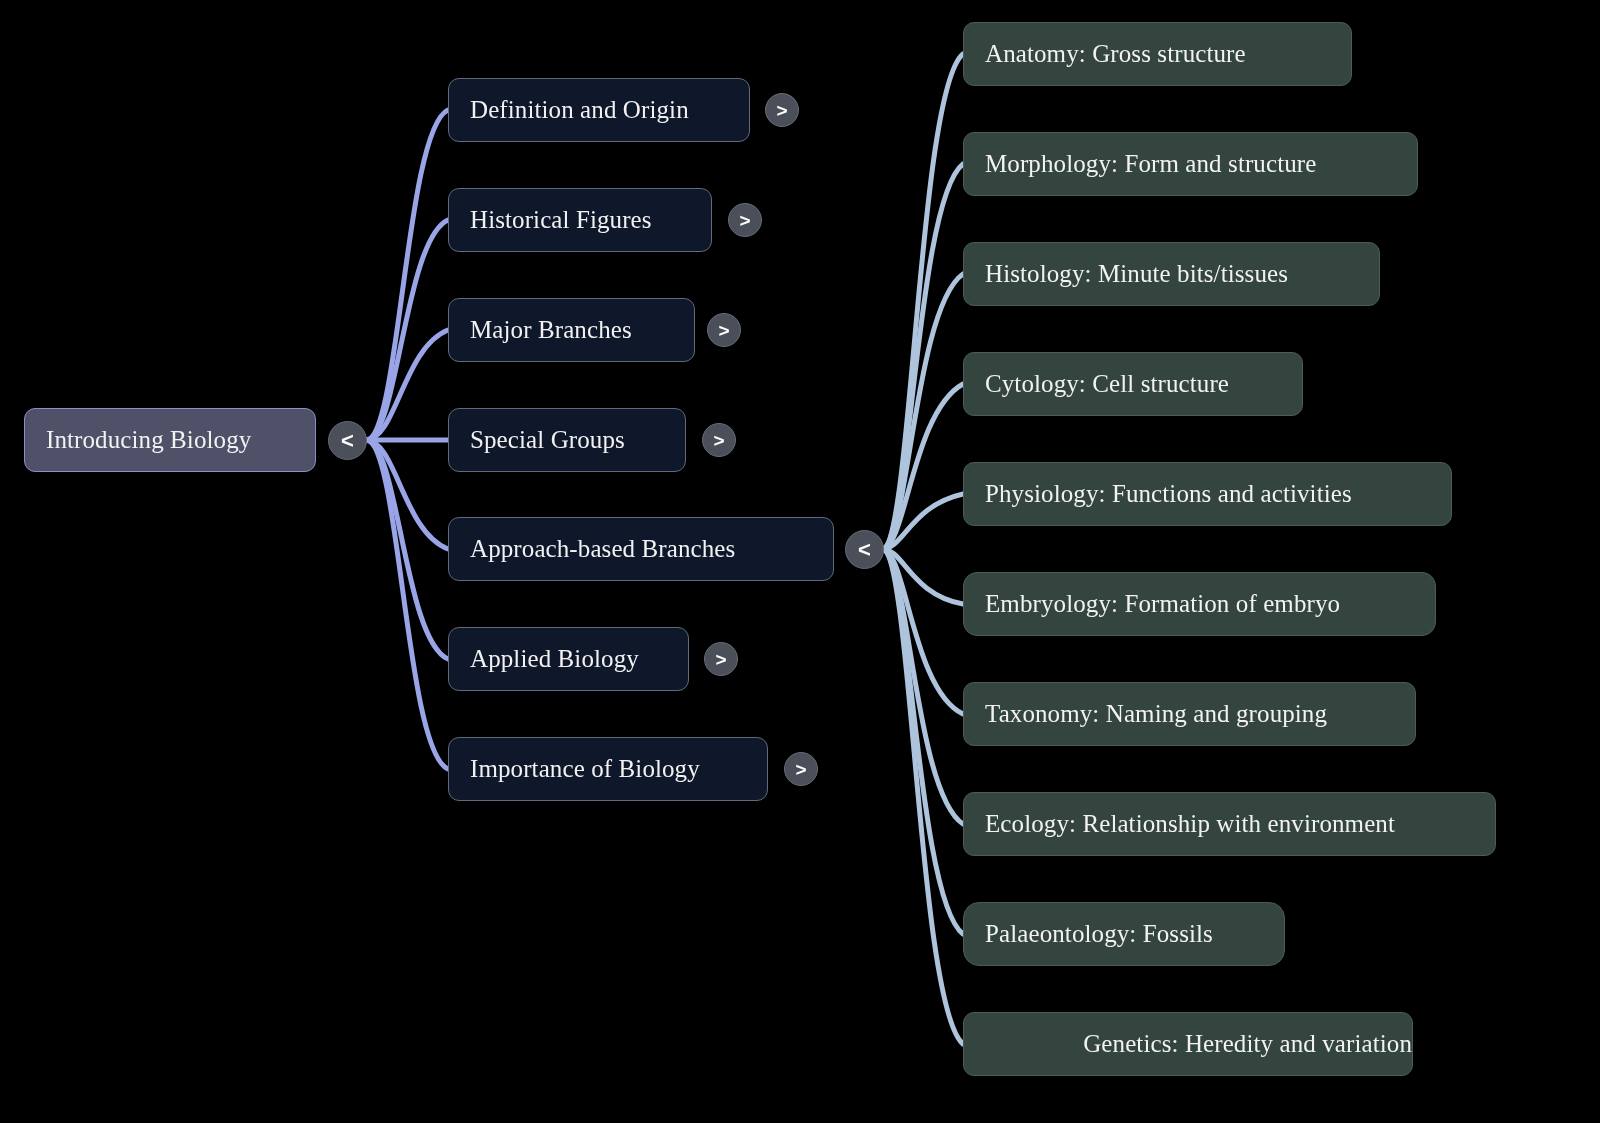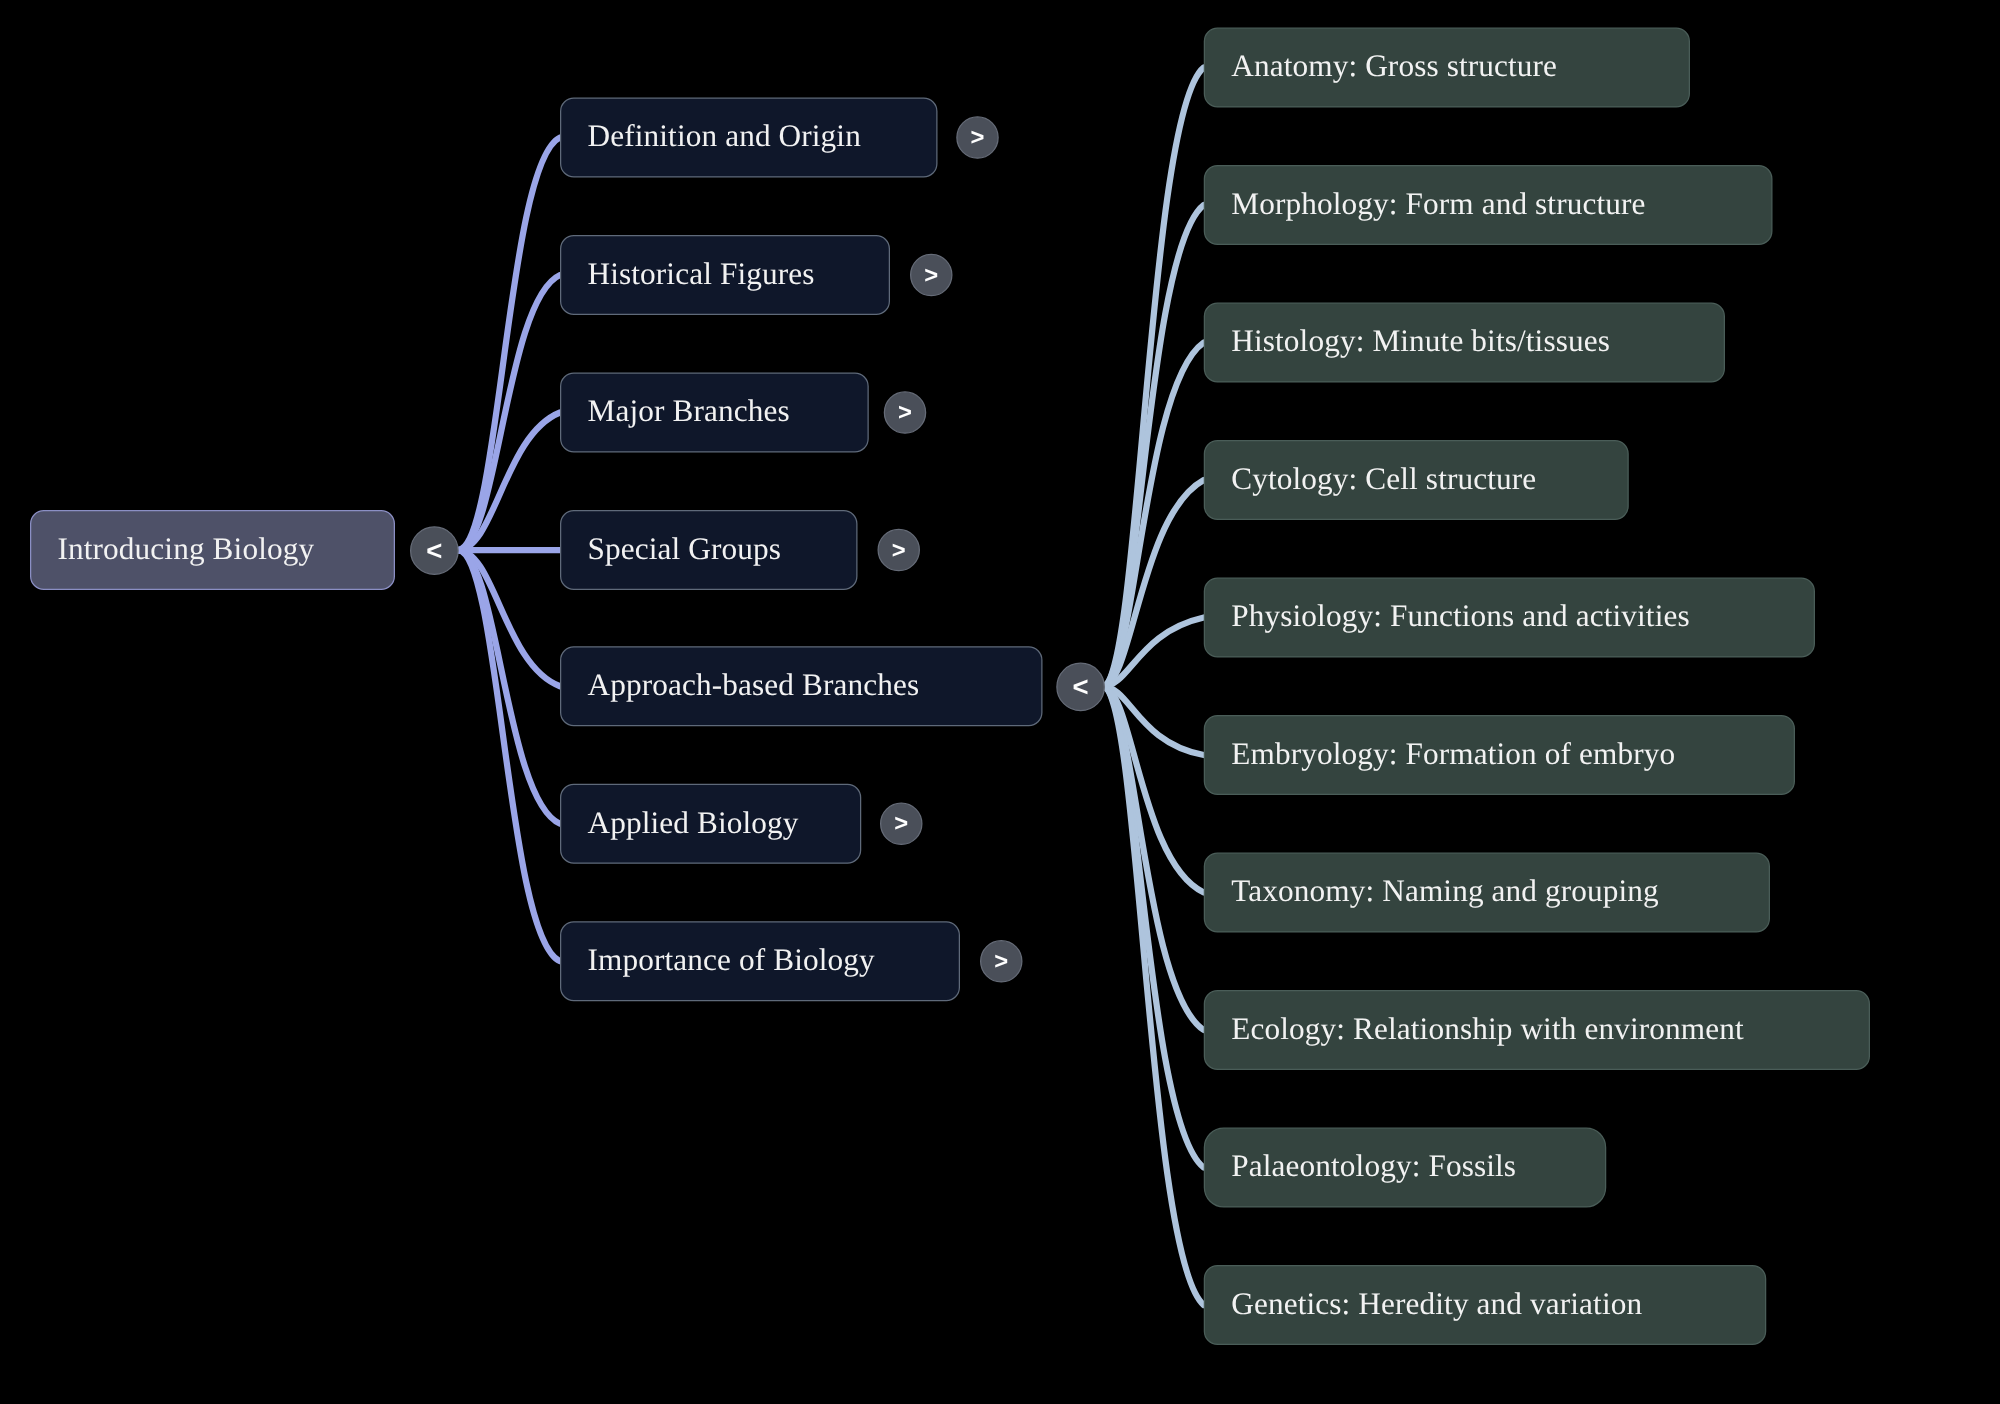--- a/index.html
+++ b/index.html
@@ -177,33 +177,33 @@
   </div>
 
   <div class="node node-l2" style="left:963px; top:352px; width:340px; height:64px;">
     <span class="node-label">Cytology: Cell structure</span>
   </div>
 
   <div class="node node-l2" style="left:963px; top:462px; width:489px; height:64px;">
     <span class="node-label">Physiology: Functions and activities</span>
   </div>
 
-  <div class="node node-l2" style="left:963px; top:572px; width:473px; height:64px;">
+  <div class="node node-l2" style="left:963px; top:572px; width:473px; height:64px;border-radius:14px;">
     <span class="node-label">Embryology: Formation of embryo</span>
   </div>
 
   <div class="node node-l2" style="left:963px; top:682px; width:453px; height:64px;">
     <span class="node-label">Taxonomy: Naming and grouping</span>
   </div>
 
   <div class="node node-l2" style="left:963px; top:792px; width:533px; height:64px;">
     <span class="node-label">Ecology: Relationship with environment</span>
   </div>
 
   <div class="node node-l2" style="left:963px; top:902px; width:322px; height:64px;border-radius:16px;">
     <span class="node-label">Palaeontology: Fossils</span>
   </div>
 
-  <div class="node node-l2" style="left:963px; top:1012px; width:450px; height:64px;">
+  <div class="node node-l2" style="left:963px; top:1012px; width:450px; height:64px;text-align:right;">
     <span class="node-label">Genetics: Heredity and variation</span>
   </div>
 
 </div>
 
 </body></html>

